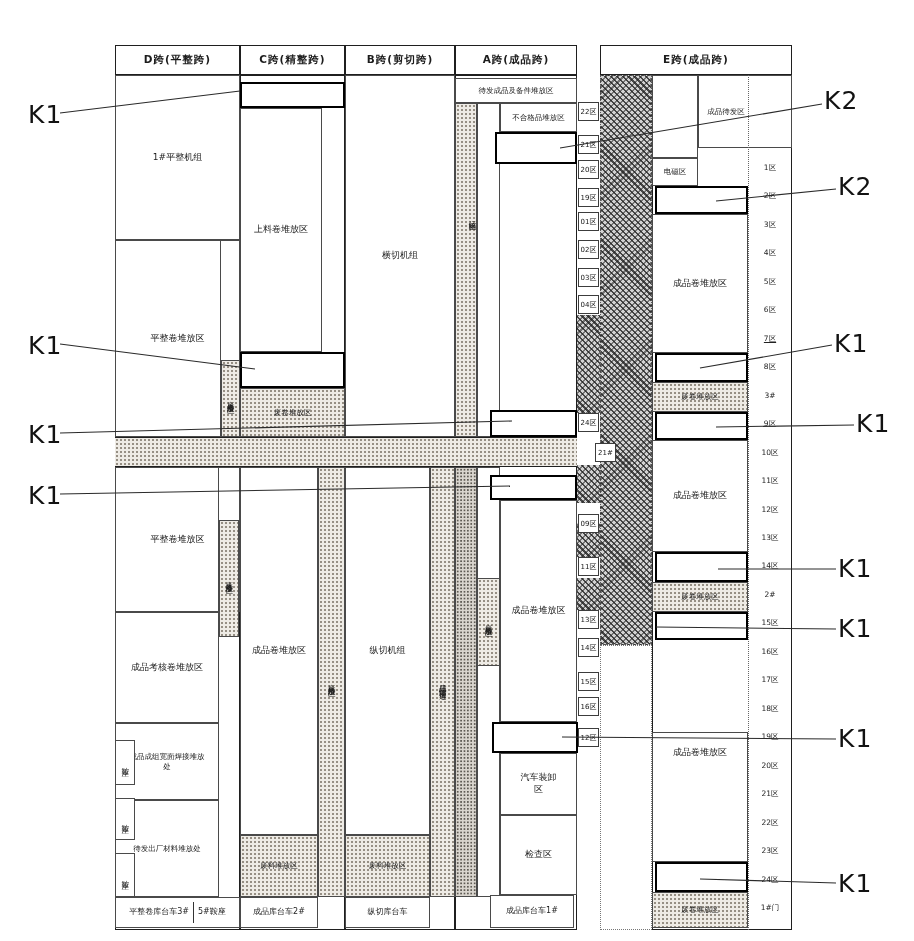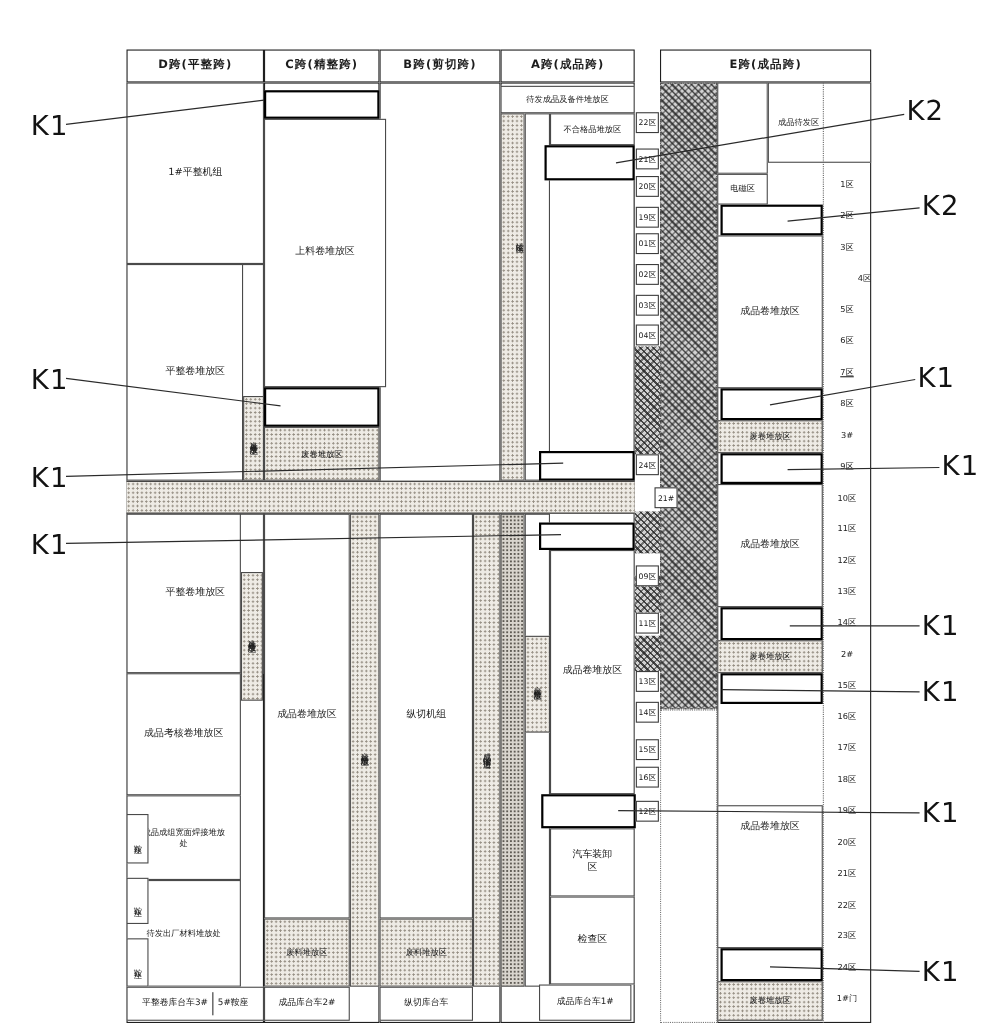--- a/index.html
+++ b/index.html
@@ -130,41 +130,44 @@
       <span class="vtext">鞍座</span>
     </div>
 
   <div class="box bottomrow" style="left:115px;top:897px;width:125px;height:31px;">
     <span>平整卷库台车3#</span>
     <span class="bar-sep"></span>
     <span>5#鞍座</span>
   </div>
 
   <div class="box thick" style="left:240px;top:82px;width:105px;height:26px;"></div>
-  <div class="box" style="left:240px;top:108px;width:111px;height:244px;">
+  <div class="box" style="left:240px;top:108px;width:82px;height:244px;">
       <span>上料卷堆放区</span>
     </div>
   <div class="box thick" style="left:240px;top:352px;width:105px;height:36px;"></div>
   <div class="box dots smallfont" style="left:240px;top:388px;width:105px;height:49px;">
       <span>废卷堆放区</span>
     </div>
 
   <div class="box" style="left:240px;top:467px;width:78px;height:368px;">
       <span>成品卷堆放区</span>
     </div>
   <div class="box dots" style="left:318px;top:467px;width:27px;height:430px;">
       <span class="vtext">废料堆放区</span>
     </div>
   <div class="box dots smallfont" style="left:240px;top:835px;width:78px;height:62px;">
       <span>废料堆放区</span>
     </div>
   <div class="box bottomrow" style="left:240px;top:897px;width:78px;height:31px;">
       <span>成品库台车2#</span>
     </div>
 
+  <div class="box" style="left:345px;top:75px;width:110px;height:362px;">
+      <span>横切机组</span>
+    </div>
   <div class="box" style="left:345px;top:467px;width:85px;height:368px;">
       <span>纵切机组</span>
     </div>
   <div class="box dots" style="left:430px;top:467px;width:25px;height:430px;">
       <span class="vtext">成品运输通道</span>
     </div>
   <div class="box dots smallfont" style="left:345px;top:835px;width:85px;height:62px;">
       <span>废料堆放区</span>
     </div>
   <div class="box bottomrow" style="left:345px;top:897px;width:85px;height:31px;">
@@ -276,21 +279,21 @@
     <div class="zone-tag" style="left: 578px; top: 502px; margin-top: 12px;">09区</div>
     <div class="zone-tag" style="left: 578px; top: 557px;">11区</div>
     <div class="zone-tag" style="left: 578px; top: 610px;">13区</div>
     <div class="zone-tag" style="left: 578px; top: 638px;">14区</div>
     <div class="zone-tag" style="left: 578px; top: 672px;">15区</div>
     <div class="zone-tag" style="left: 578px; top: 697px;">16区</div>
     <div class="zone-tag" style="left: 578px; top: 728px;">12区</div>
     <div class="zone-plain" style="left: 749px; top: 159px;">1区</div>
     <div class="zone-plain" style="left: 749px; top: 187.46px;">2区</div>
     <div class="zone-plain" style="left: 749px; top: 215.92px;">3区</div>
-    <div class="zone-plain" style="left: 749px; top: 244.38px; margin-left: 16px;">4区</div>
+    <div class="zone-plain" style="left: 749px; top: 244.38px;">4区</div>
     <div class="zone-plain" style="left: 749px; top: 272.84px;">5区</div>
     <div class="zone-plain" style="left: 749px; top: 301.3px;">6区</div>
     <div class="zone-plain" style="left: 749px; top: 329.76px; text-decoration: underline;">7区</div>
     <div class="zone-plain" style="left: 749px; top: 358.22px;">8区</div>
     <div class="zone-plain" style="left: 749px; top: 386.68px;">3#</div>
     <div class="zone-plain" style="left: 749px; top: 415.14px;">9区</div>
     <div class="zone-plain" style="left: 749px; top: 443.6px;">10区</div>
     <div class="zone-plain" style="left: 749px; top: 472.06px;">11区</div>
     <div class="zone-plain" style="left: 749px; top: 500.52px;">12区</div>
     <div class="zone-plain" style="left: 749px; top: 528.98px;">13区</div>

